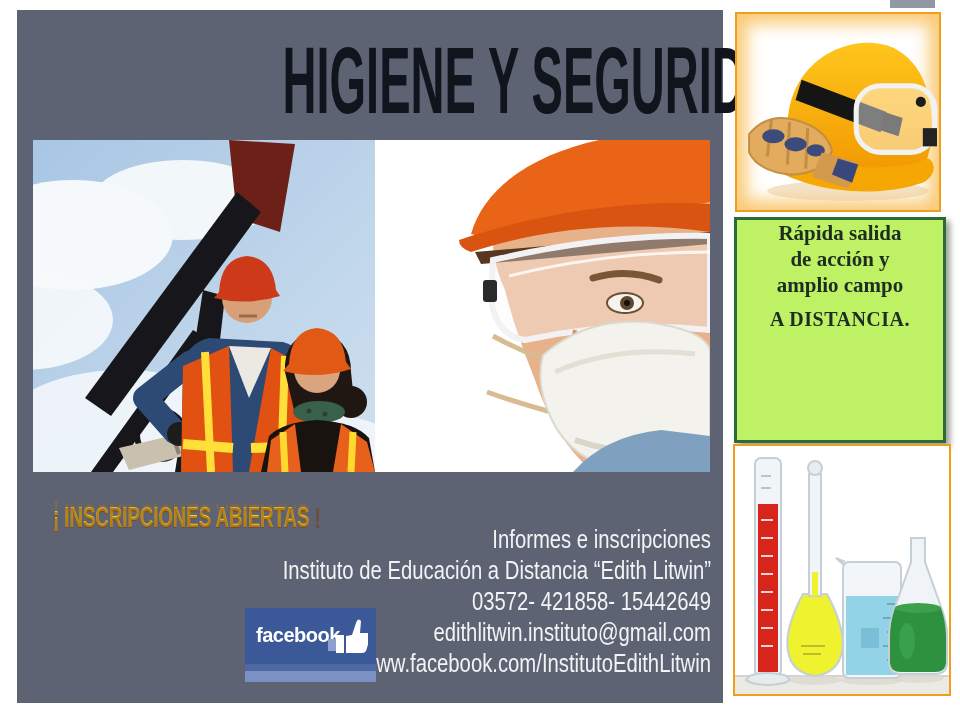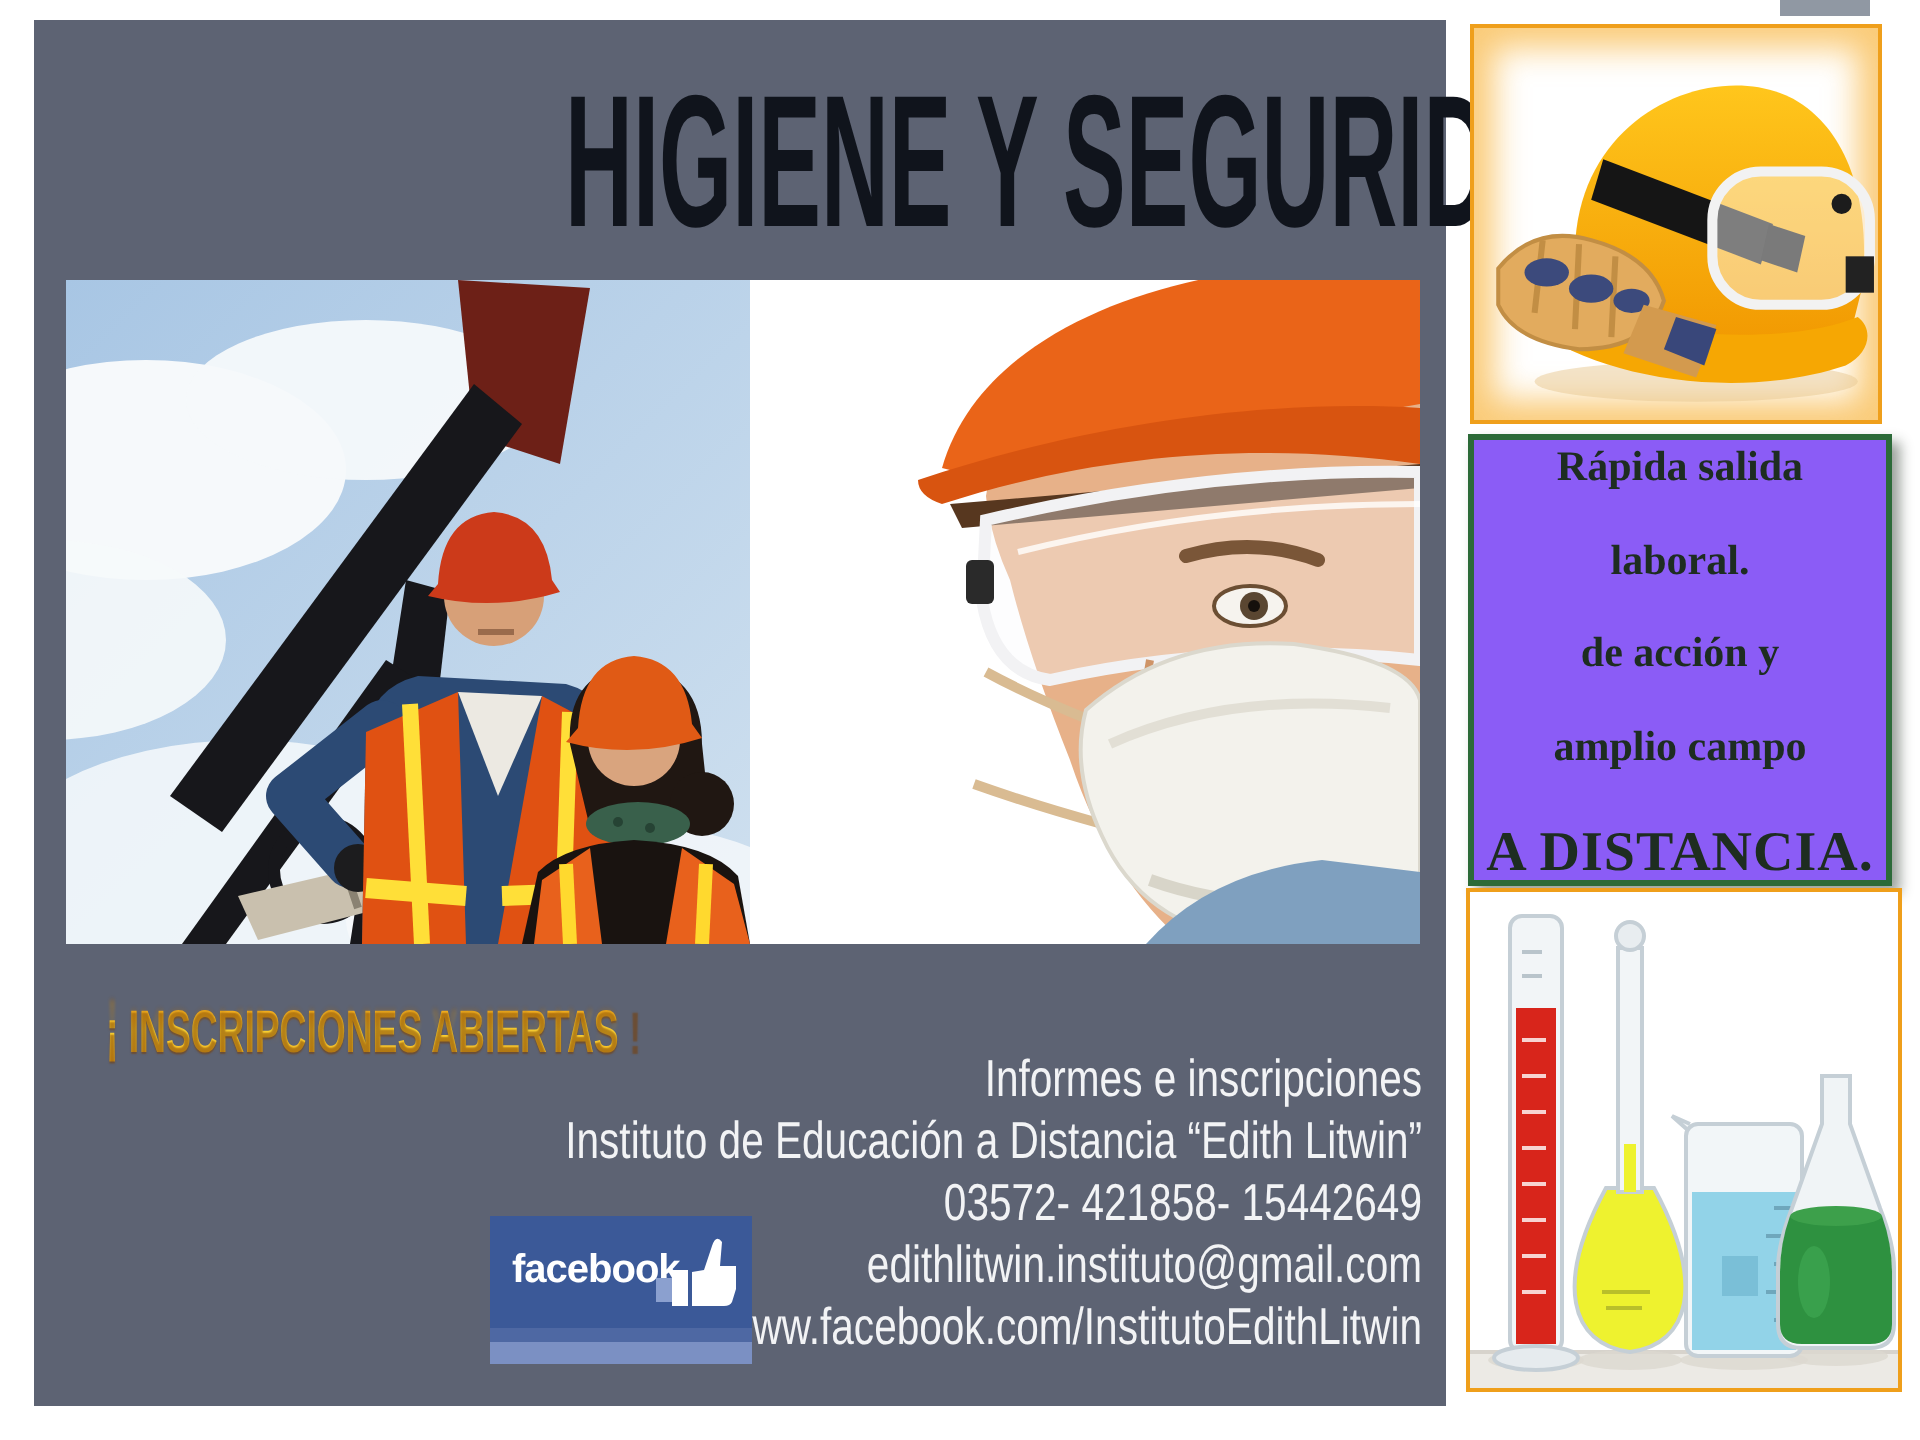--- a/index.html
+++ b/index.html
@@ -59,28 +59,28 @@
   .fb-strip2{height:11px;background:#7b90c3;}
   
   .tab-gray{position:absolute;left:890px;top:0;width:45px;height:8px;background:#9098a3;}
   .card{position:absolute;background:#fff;box-sizing:border-box;}
   .card-hardhat{
     left:735px;top:12px;width:206px;height:200px;border:2px solid #ef9f1b;
     box-shadow:inset 0 0 16px 10px rgba(246,160,10,.55);
   }
   .card-green{
     left:734px;top:217px;width:212px;height:226px;
-    background:#8b5cf6;border:3px solid #2c6a38;
+    background:#bef264;border:3px solid #2c6a38;
     box-shadow:4px 4px 6px rgba(30,45,30,.45);
-    display:flex;flex-direction:column;justify-content:space-between;
+    display:flex;flex-direction:column;justify-content:flex-start;
     text-align:center;color:#1e2d21;
     font-family:"Liberation Serif", serif;font-weight:700;
   }
   .card-green .gline{font-size:21px;line-height:26px;white-space:nowrap;}
-  .card-green .gdist{font-size:28px;line-height:26px;margin-top:8px;letter-spacing:.5px;white-space:nowrap;}
+  .card-green .gdist{font-size:20px;line-height:26px;margin-top:8px;letter-spacing:.5px;white-space:nowrap;}
   .card-lab{left:733px;top:444px;width:218px;height:252px;border:2px solid #ef9f1b;}
   .card svg{display:block;}
 </style>
 </head>
 <body>
 
 <div class="slide">
 
   <div class="title-wrap">
     <div class="title">HIGIENE Y SEGURIDAD</div>
@@ -231,21 +231,20 @@
     <ellipse cx="36" cy="120" rx="11" ry="7" fill="#3c4a7c"></ellipse>
     <ellipse cx="58" cy="128" rx="11" ry="7" fill="#3c4a7c"></ellipse>
     <ellipse cx="78" cy="134" rx="9" ry="6" fill="#3c4a7c"></ellipse>
     <polygon points="84,136 120,146 110,172 74,160" fill="#d39a4e"></polygon>
     <polygon points="100,142 120,148 114,166 94,158" fill="#39477a"></polygon>
   </svg>
 </div>
 
 <div class="card-green card">
   <div class="gline">Rápida salida</div>
-  <div class="gline">laboral.</div>
   <div class="gline">de acción y</div>
   <div class="gline">amplio campo</div>
   <div class="gdist">A DISTANCIA.</div>
 </div>
 
 <div class="card card-lab">
   <svg width="214" height="248" viewBox="0 0 214 248">
     <rect x="0" y="230" width="214" height="18" fill="#eceae5"></rect>
     <line x1="0" y1="230" x2="214" y2="230" stroke="#d7d3cc" stroke-width="2"></line>
     <ellipse cx="33" cy="234" rx="24" ry="5" fill="#dcd8d0" opacity=".8"></ellipse>

